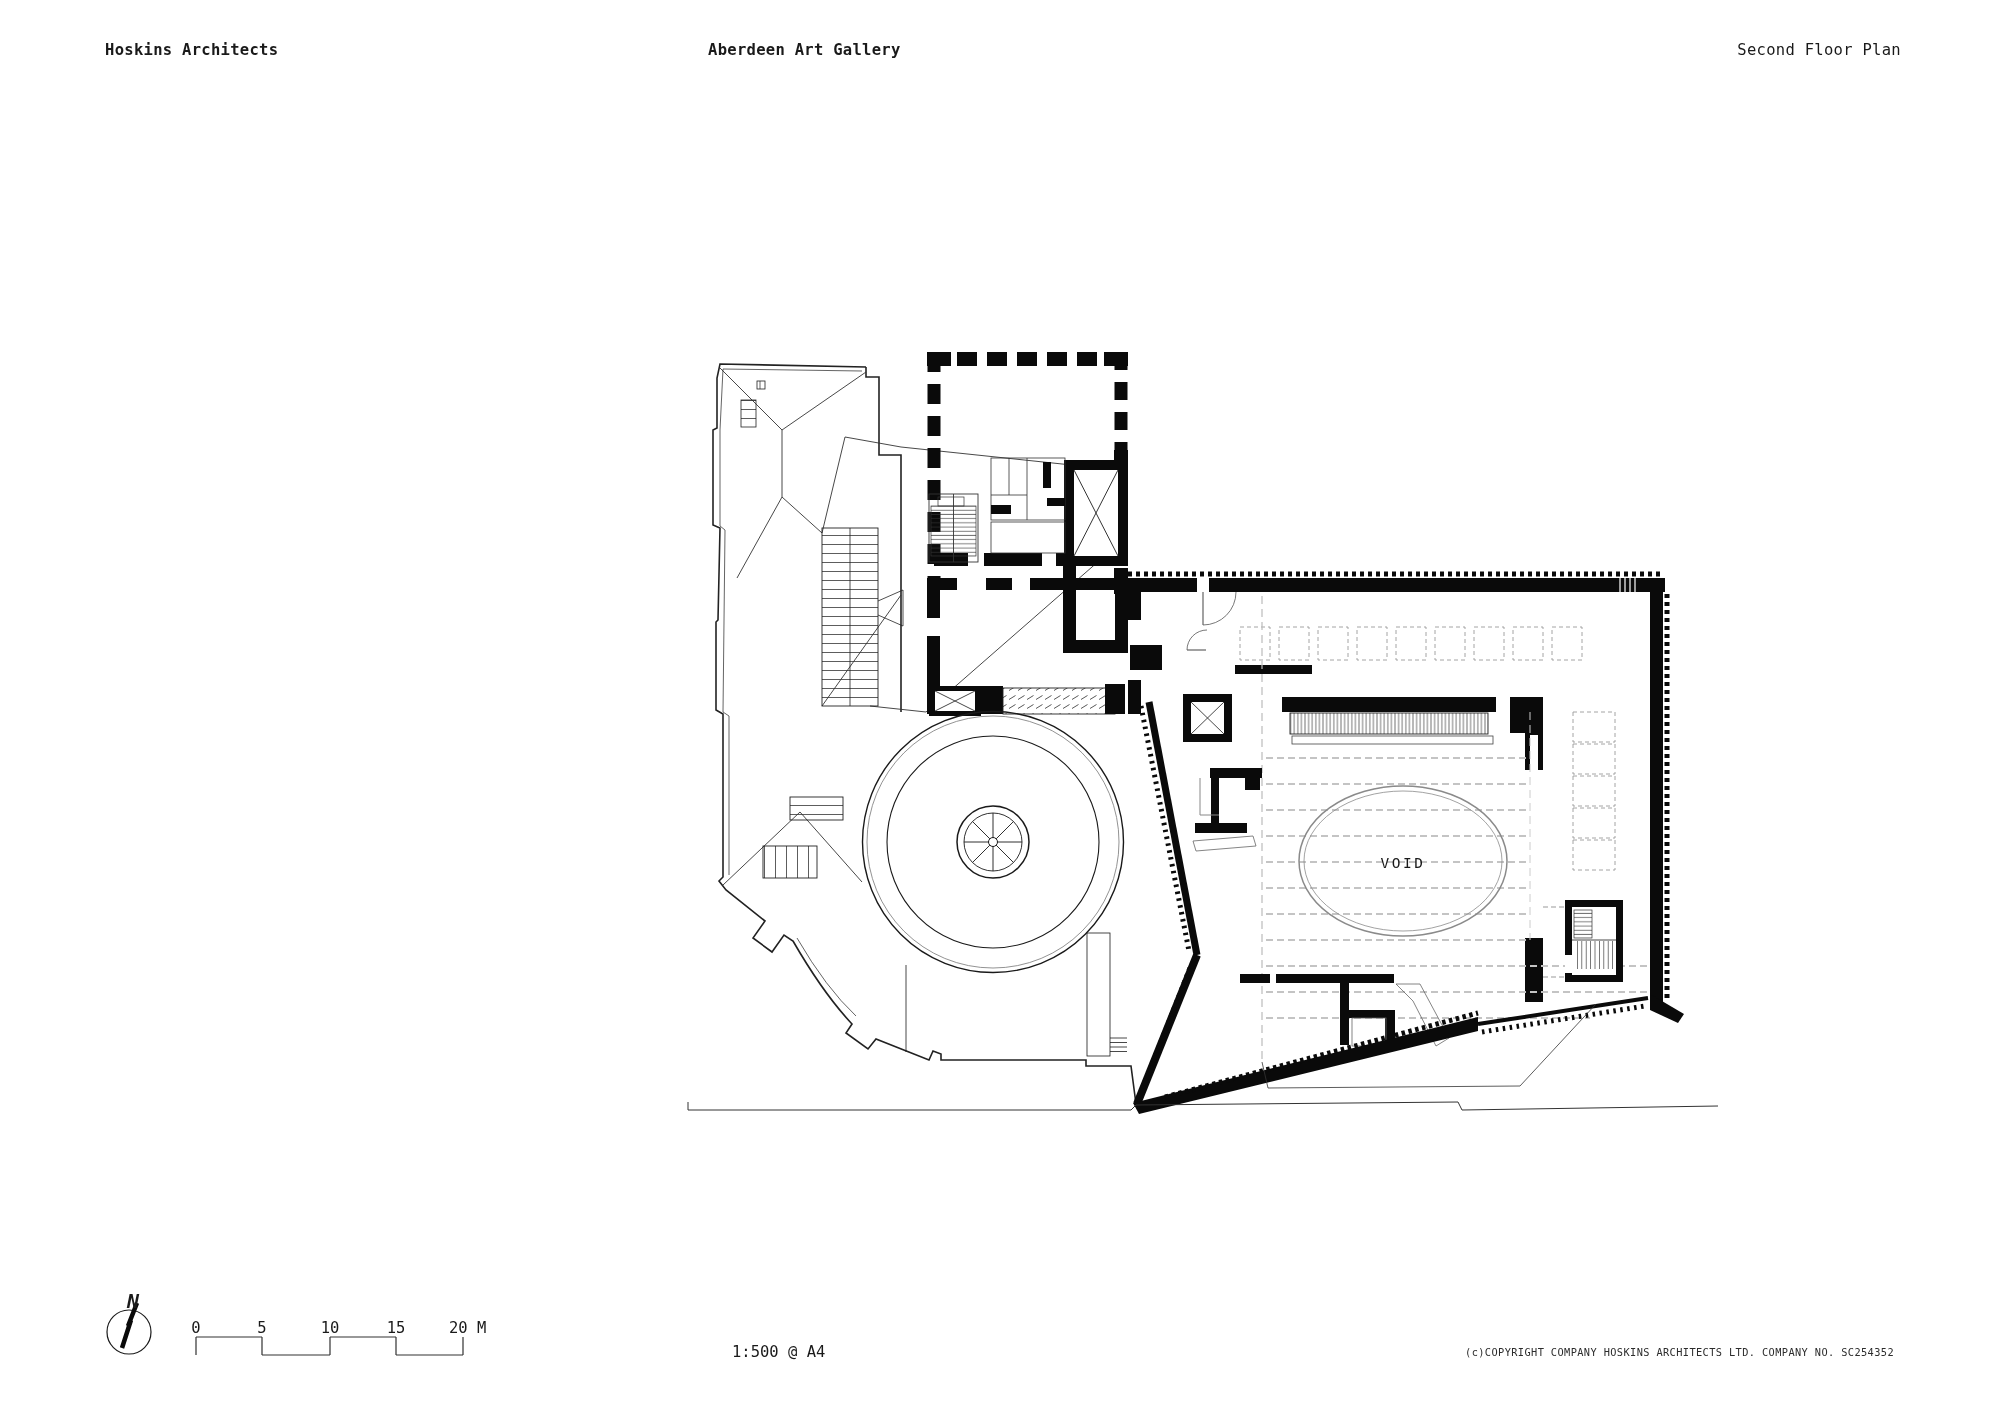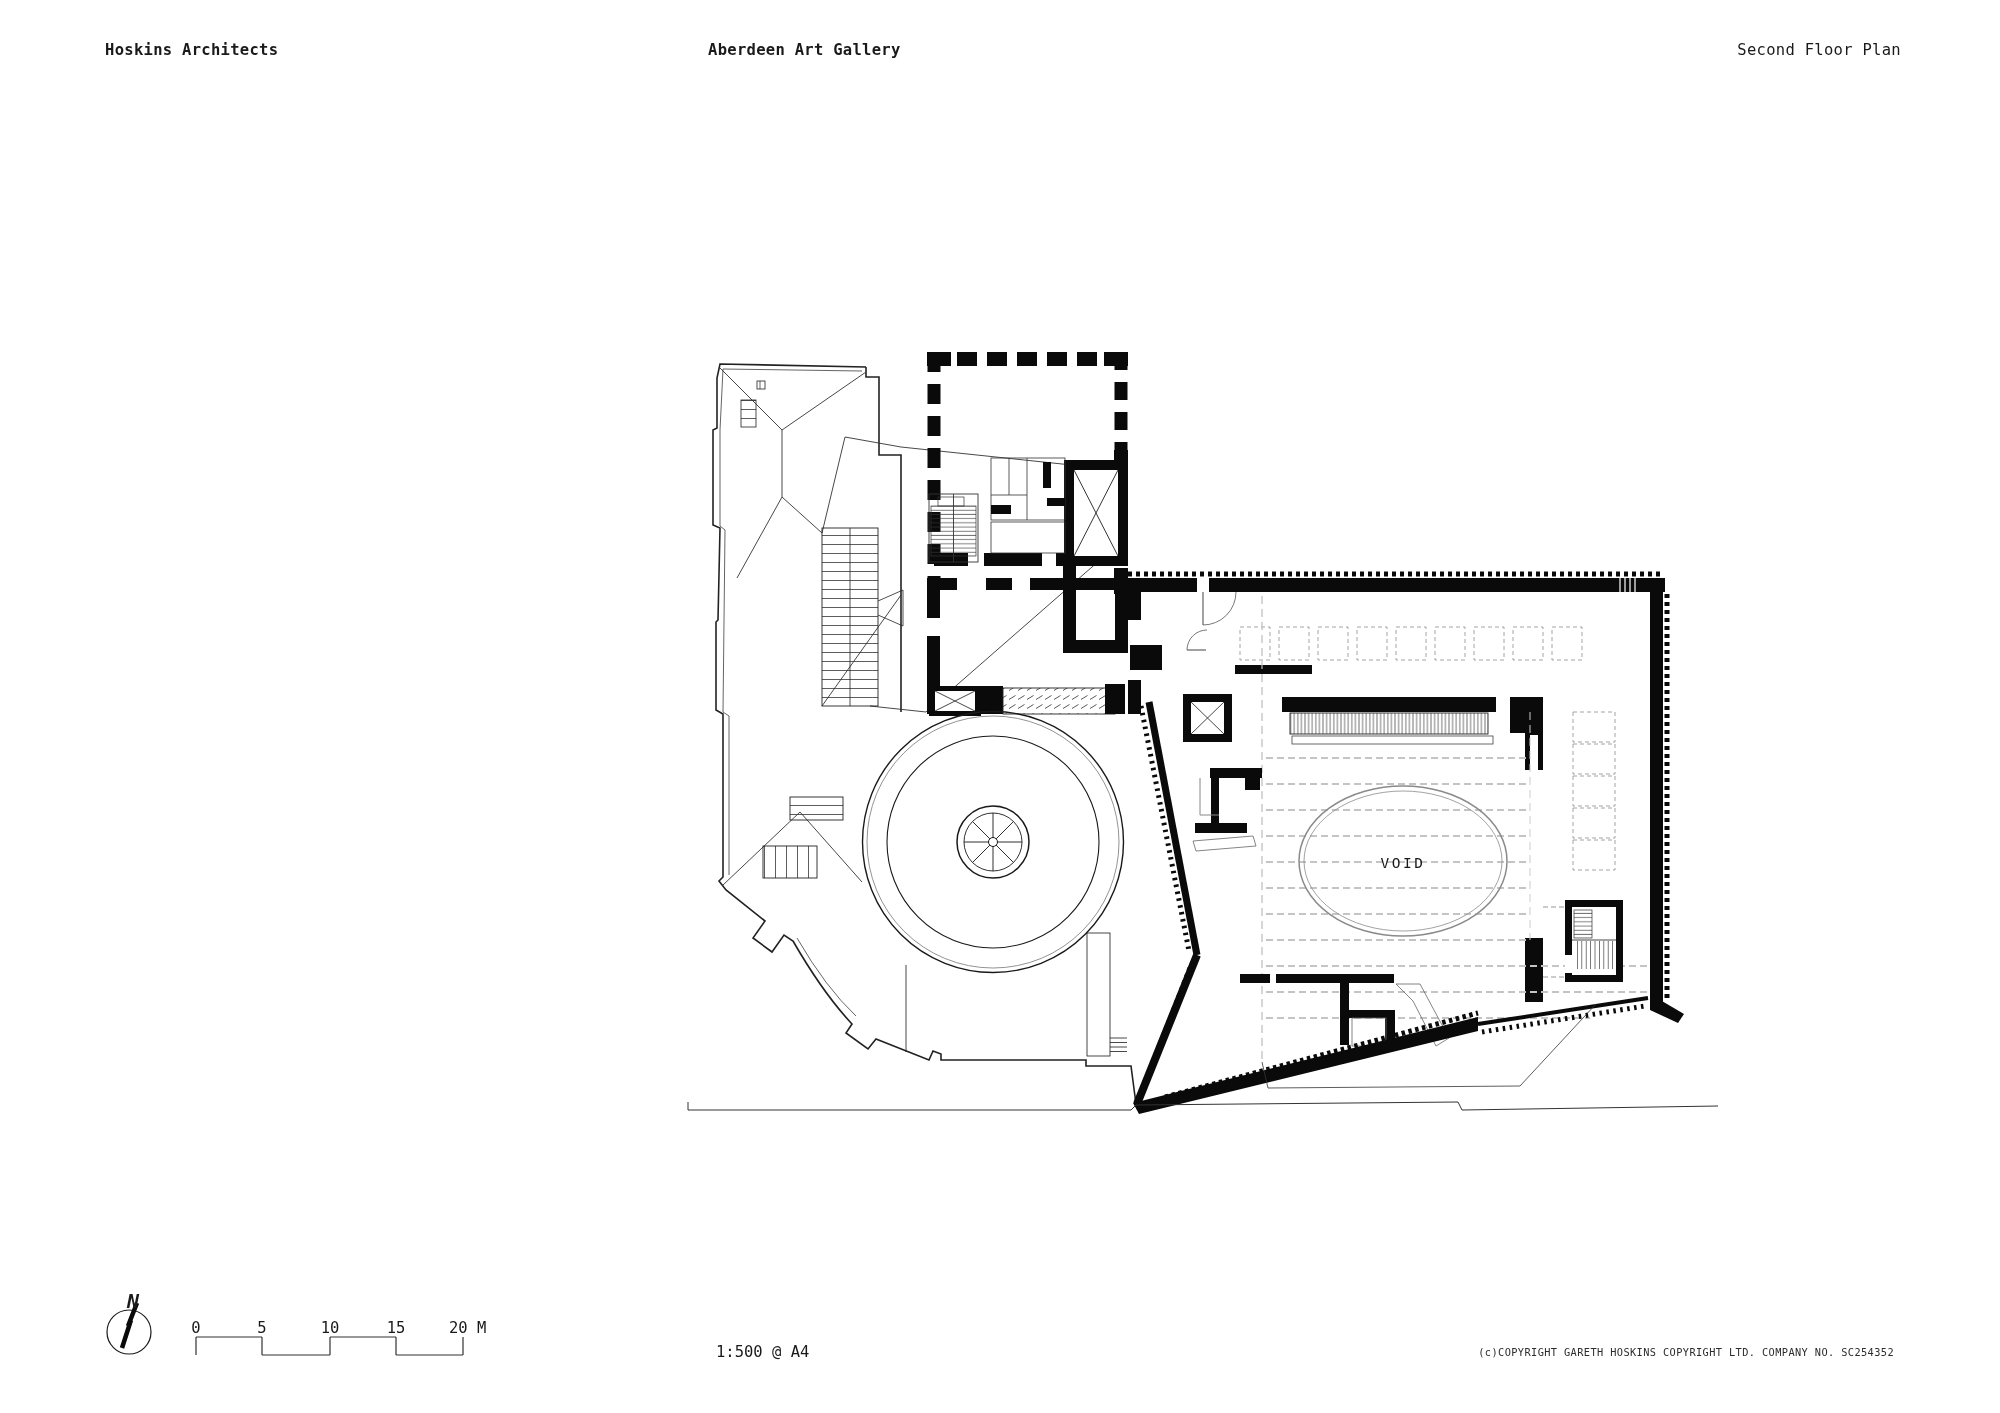--- a/index.html
+++ b/index.html
@@ -2,21 +2,21 @@
 <html><head>
 <meta charset="utf-8">
 <style>
   html,body{margin:0;padding:0;background:#ffffff;}
   body{width:2000px;height:1413px;position:relative;overflow:hidden;
        font-family:"DejaVu Sans Mono", monospace;color:#1a1a1a;}
   .hdr{position:absolute;top:41px;font-size:15.5px;letter-spacing:0.3px;white-space:pre;}
   .hdr-left{left:105px;font-weight:bold;}
   .hdr-center{left:708px;font-weight:bold;}
   .hdr-right{right:99px;}
-  .ftr-scaletext{position:absolute;left:716px;top:1343px;font-size:15.5px;}
+  .ftr-scaletext{position:absolute;left:732px;top:1343px;font-size:15.5px;}
   .ftr-copy{position:absolute;right:106px;top:1346px;font-size:10.3px;letter-spacing:0.4px;color:#2c2c2c;}
   svg text{font-family:"DejaVu Sans Mono", monospace;fill:#1a1a1a;}
   #plan-svg{position:absolute;left:0;top:0;}
 </style>
 </head>
 <body>
 
 <div class="hdr hdr-left">Hoskins Architects</div>
 <div class="hdr hdr-center">Aberdeen Art Gallery</div>
 <div class="hdr hdr-right">Second Floor Plan</div>
@@ -280,13 +280,13 @@
     <path d="M196,1337 V1355 M196,1337 H262 M262,1337 V1355 M262,1355 H330 M330,1355 V1337 M330,1337 H396 M396,1337 V1355 M396,1355 H463 M463,1355 V1337" stroke="#333" stroke-width="1.2" fill="none"></path>
     <text x="196" y="1333" text-anchor="middle" font-size="15.5">0</text>
     <text x="262" y="1333" text-anchor="middle" font-size="15.5">5</text>
     <text x="330" y="1333" text-anchor="middle" font-size="15.5">10</text>
     <text x="396" y="1333" text-anchor="middle" font-size="15.5">15</text>
     <text x="449" y="1333" text-anchor="start" font-size="15.5">20 M</text>
   </g>
 </svg>
 
 <div class="ftr-scaletext">1:500 @ A4</div>
-<div class="ftr-copy">(c)COPYRIGHT GARETH HOSKINS COPYRIGHT LTD. COMPANY NO. SC254352</div>
+<div class="ftr-copy">(c)COPYRIGHT COMPANY HOSKINS ARCHITECTS LTD. COMPANY NO. SC254352</div>
 
 </body></html>

